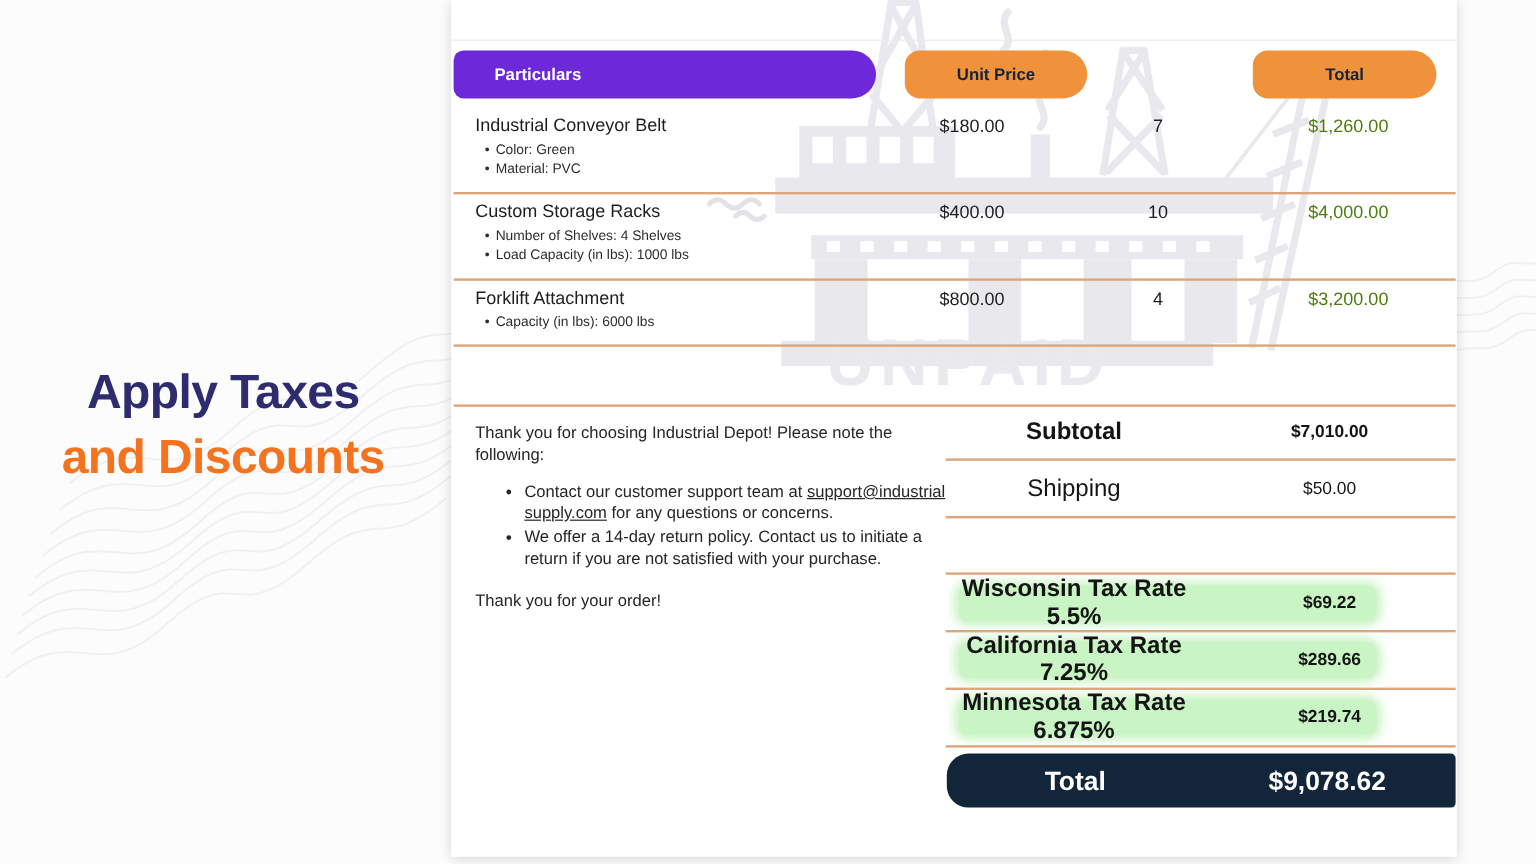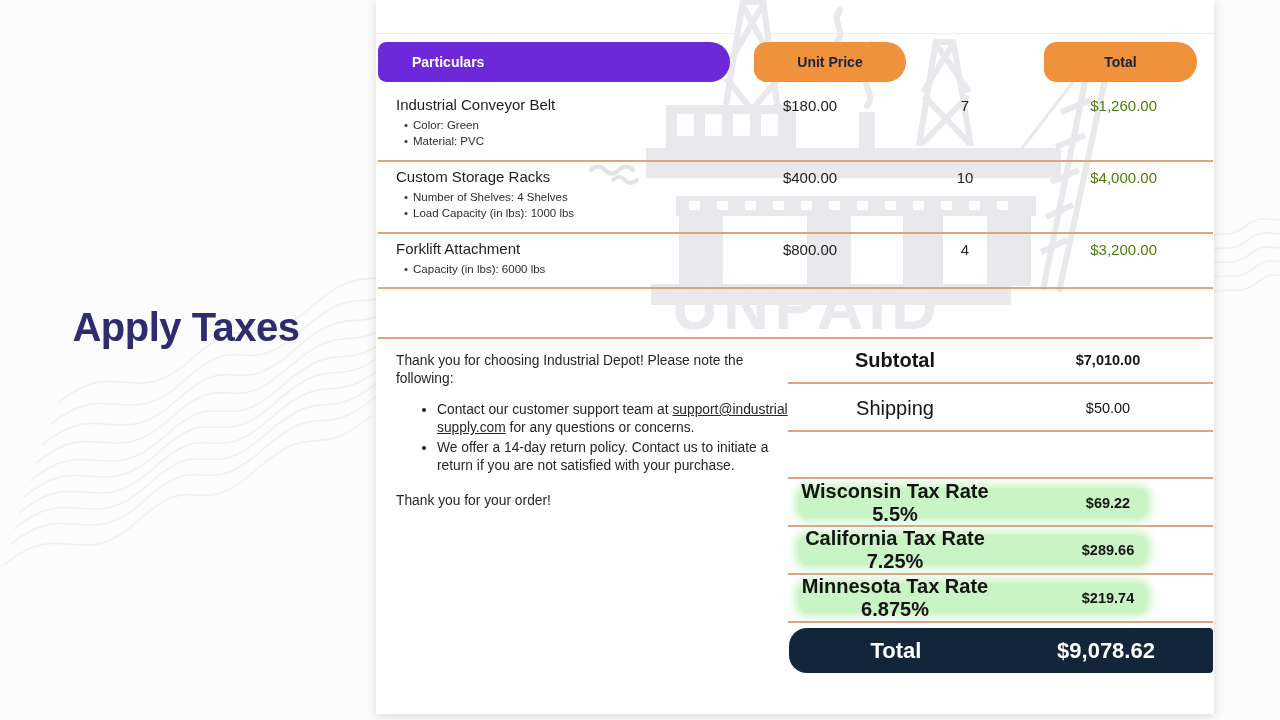--- a/index.html
+++ b/index.html
@@ -16,21 +16,21 @@
   .title-line1 { color:#2e2c6f; }
   .title-line2 { color:#f4731f; }
 
   
   .page { position:absolute; left:376px; top:0; width:838px; height:714px; background:#ffffff;
           box-shadow:0 2px 10px rgba(0,0,0,0.15); }
 
   svg.rig { position:absolute; left:175px; top:0; width:560px; height:305px; }
 
   .watermark { position:absolute; left:0; top:270px; width:100%; text-align:center;
-               font-size:64px; font-weight:800; letter-spacing:5px; color:#eaeaee;padding-left:24px; }
+               font-size:55px; font-weight:800; letter-spacing:5px; color:#eaeaee;padding-left:24px; }
 
   .top-hairline { position:absolute; left:0; right:0; top:33px; height:1px; background:#ececec; }
 
   
   .pill { position:absolute; top:42px; height:40px; line-height:40px; font-size:14px; font-weight:700; }
   .pill-navy  { left:2px;  width:352px; background:#6d28d9; color:#ffffff; padding-left:34px;
                 border-radius:10px 24px 24px 10px; }
   .pill-orange { background:#f0913c; color:#14253a; text-align:center; border-radius:14px 22px 22px 14px; }
   .pill-unit  { left:358px; width:152px;margin-left:20px; }
   .pill-qty   { left:514px; width:150px; }
@@ -97,20 +97,21 @@
       <use href="#wv2"></use>
       <use href="#wv2" transform="translate(-4,-14)"></use>
       <use href="#wv2" transform="translate(-8,-28)"></use>
       <use href="#wv2" transform="translate(-10,-42)"></use>
       <use href="#wv2" transform="translate(-12,-56)"></use>
     </g>
   </svg>
 
   <div class="title-block">
     <div class="title-line1">Apply Taxes</div>
+    <div class="title-line2">and Discounts</div>
   </div>
 
   <div class="page">
 
     <svg class="rig" viewBox="0 0 560 305" aria-hidden="true">
       <g stroke="#e9e9ed" fill="none" stroke-width="6">
 
         <path d="M192,0 L168,148 M212,0 L232,148 M190,2 L214,2"></path>
         <path d="M192,6 L229,74 M211,6 L172,74 M175,78 L230,146 M228,78 L170,146"></path>
 

